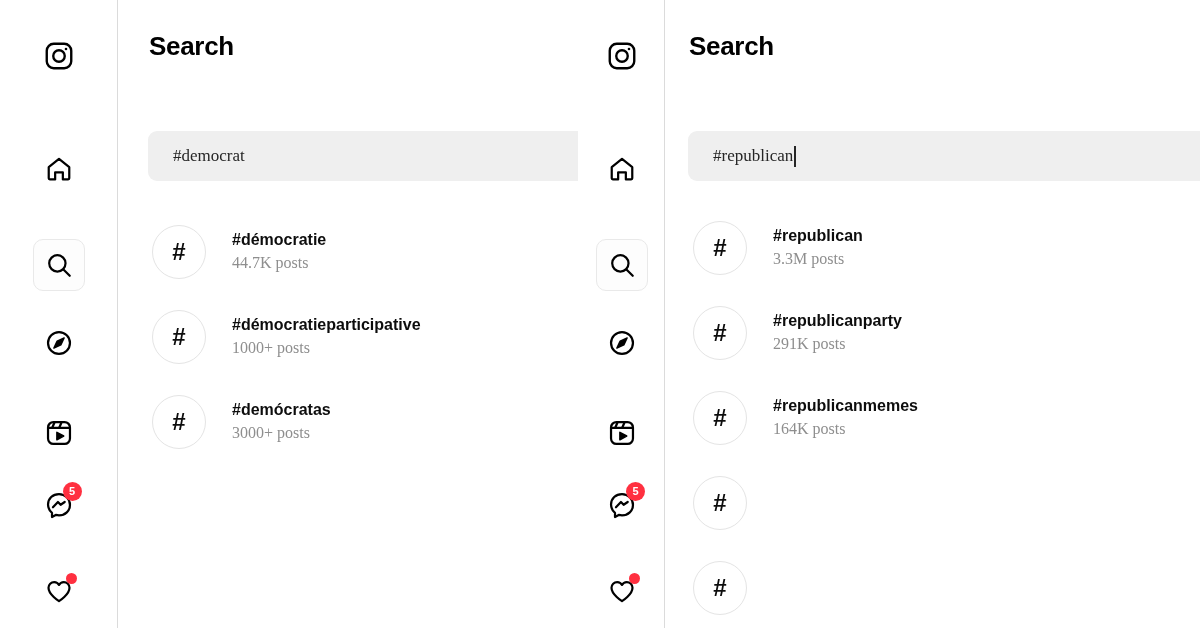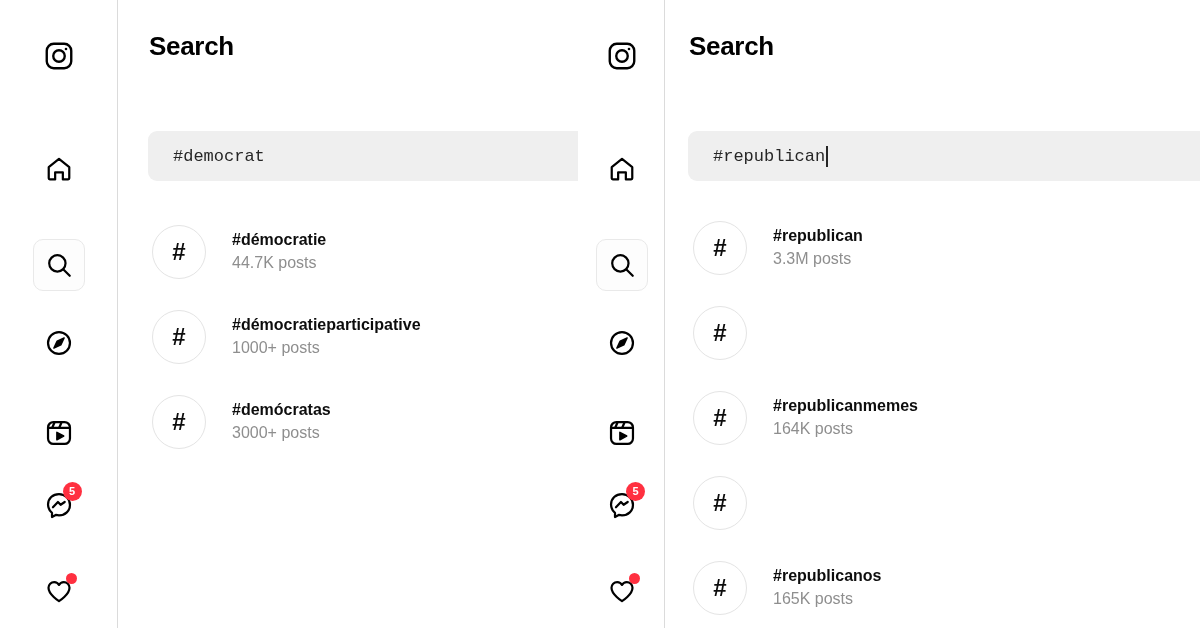--- a/index.html
+++ b/index.html
@@ -56,21 +56,21 @@
 
   .search-field {
     position: absolute; height: 50px; background: #efefef;
     border-radius: 9px; display: flex; align-items: center;
   }
   #panel-left  .search-field { left: 30px; top: 131px; width: 560px; }
   #panel-right .search-field { left: 23px; top: 131px; width: 560px; }
 
   .search-value {
     font-size: 17px; color: #262626; padding-left: 25px;
-    white-space: nowrap; font-family: Liberation Mono, monospace;
+    white-space: nowrap; font-family: Liberation Serif, serif;
   }
   .caret {
     display: inline-block; width: 1.5px; height: 21px;
     background: #262626; margin-left: 1px; vertical-align: -4px;
   }
 
   .results { position: absolute; left: 0; right: 0; }
   #panel-left  .results { top: 209px; }
   #panel-right .results { top: 205px; }
 
@@ -87,21 +87,21 @@
     font-size: 24px; font-weight: 700; color: #0d0d0d;
     font-family: "Liberation Sans", sans-serif;
   }
   .result-text { margin-left: 26px; min-width: 0; }
   .result-name {
     font-size: 16px; font-weight: 700; color: #0d0d0d;
     line-height: 1.35; white-space: nowrap;
   }
   .result-count {
     font-size: 16px; color: #8e8e8e; line-height: 1.35;
-    white-space: nowrap; margin-top: 1px;
+    white-space: nowrap; margin-top: 1px; font-family: Liberation Serif, serif;
   }
 </style>
 </head>
 <body>
 
 <div class="screen">
     <div class="panel" id="panel-left">
       <div class="nav-rail">
         <div class="nav-item" style="top: 30px;">
           <span>
@@ -266,34 +266,34 @@
         <div class="results">
           <div class="result-row">
             <div class="hash-circle">#</div>
             <div class="result-text">
               <div class="result-name">#republican</div>
               <div class="result-count">3.3M posts</div>
             </div>
           </div>
           <div class="result-row">
             <div class="hash-circle">#</div>
+            <div class="result-text">
+              <div class="result-name">#republicanparty</div>
+              <div class="result-count">291K posts</div>
+            </div>
           </div>
           <div class="result-row">
             <div class="hash-circle">#</div>
             <div class="result-text">
               <div class="result-name">#republicanmemes</div>
               <div class="result-count">164K posts</div>
             </div>
           </div>
           <div class="result-row">
             <div class="hash-circle">#</div>
           </div>
           <div class="result-row">
             <div class="hash-circle">#</div>
-            <div class="result-text">
-              <div class="result-name">#republicanos</div>
-              <div class="result-count">165K posts</div>
-            </div>
           </div>
         </div>
       </div>
     </div>
   </div>
 
 </body></html>

